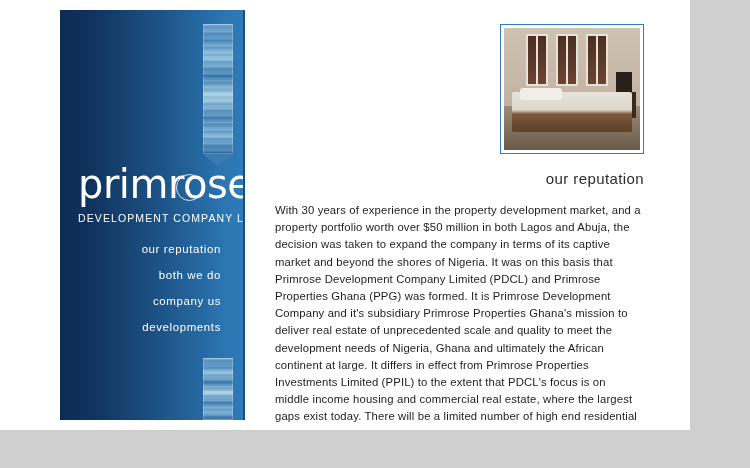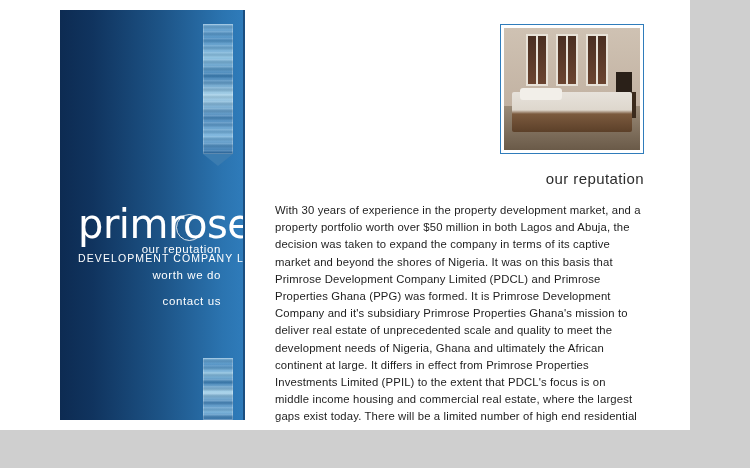--- a/index.html
+++ b/index.html
@@ -129,21 +129,20 @@
     width: 30px;
     height: 62px;
   }
 
   
   #logo {
     position: absolute;
     left: 18px;
     top: 152px;
     width: 165px;
-    margin-top: 40px;
   }
   #logo-word {
     font-family: "DejaVu Sans", sans-serif;
     font-size: 40px;
     letter-spacing: -0.5px;
     color: #ffffff;
     line-height: 44px;
     font-weight: 400;
     position: relative;
     white-space: nowrap;
@@ -299,22 +298,23 @@
       <div class="water-strip" id="water-bottom"></div>
 
       <div id="logo">
         <div id="logo-word">primrose</div>
         <div id="logo-ring"></div>
         <div id="logo-sub">DEVELOPMENT COMPANY LTD.</div>
       </div>
 
       <nav id="nav">
         <a class="nav-item">our reputation</a>
-        <a class="nav-item">worth we do</a>
-        <a class="nav-item">contact us</a>
+        <a class="nav-item">both we do</a>
+        <a class="nav-item">company us</a>
+        <a class="nav-item">developments</a>
       </nav>
 
       <div id="sidebar-edge"></div>
     </div>
 
     <div id="content">
 
       <div id="photo-frame">
         <div id="photo">
           <div class="ph-wall"></div>

